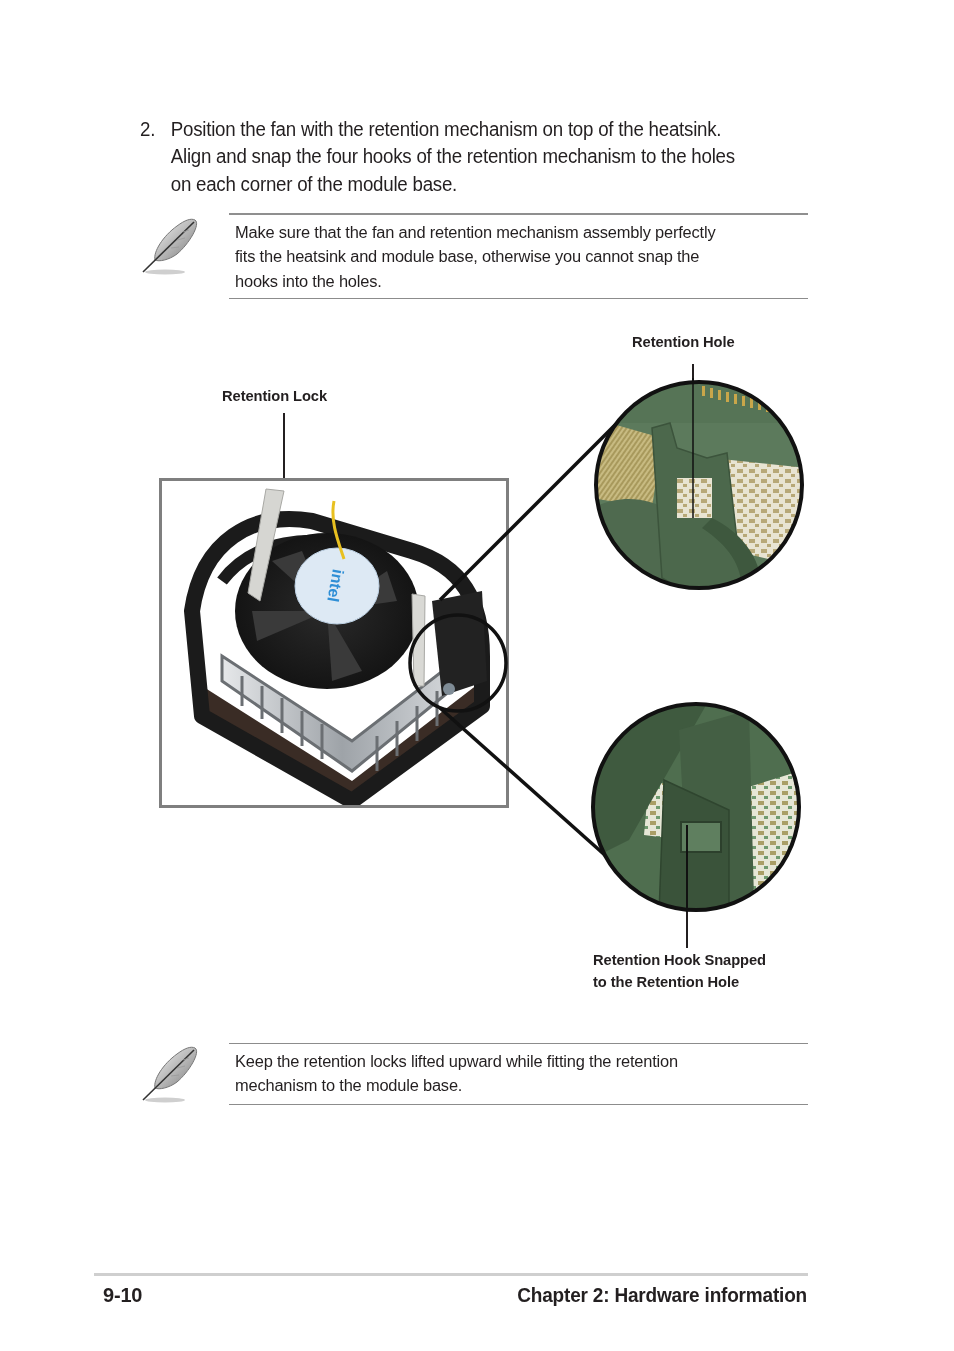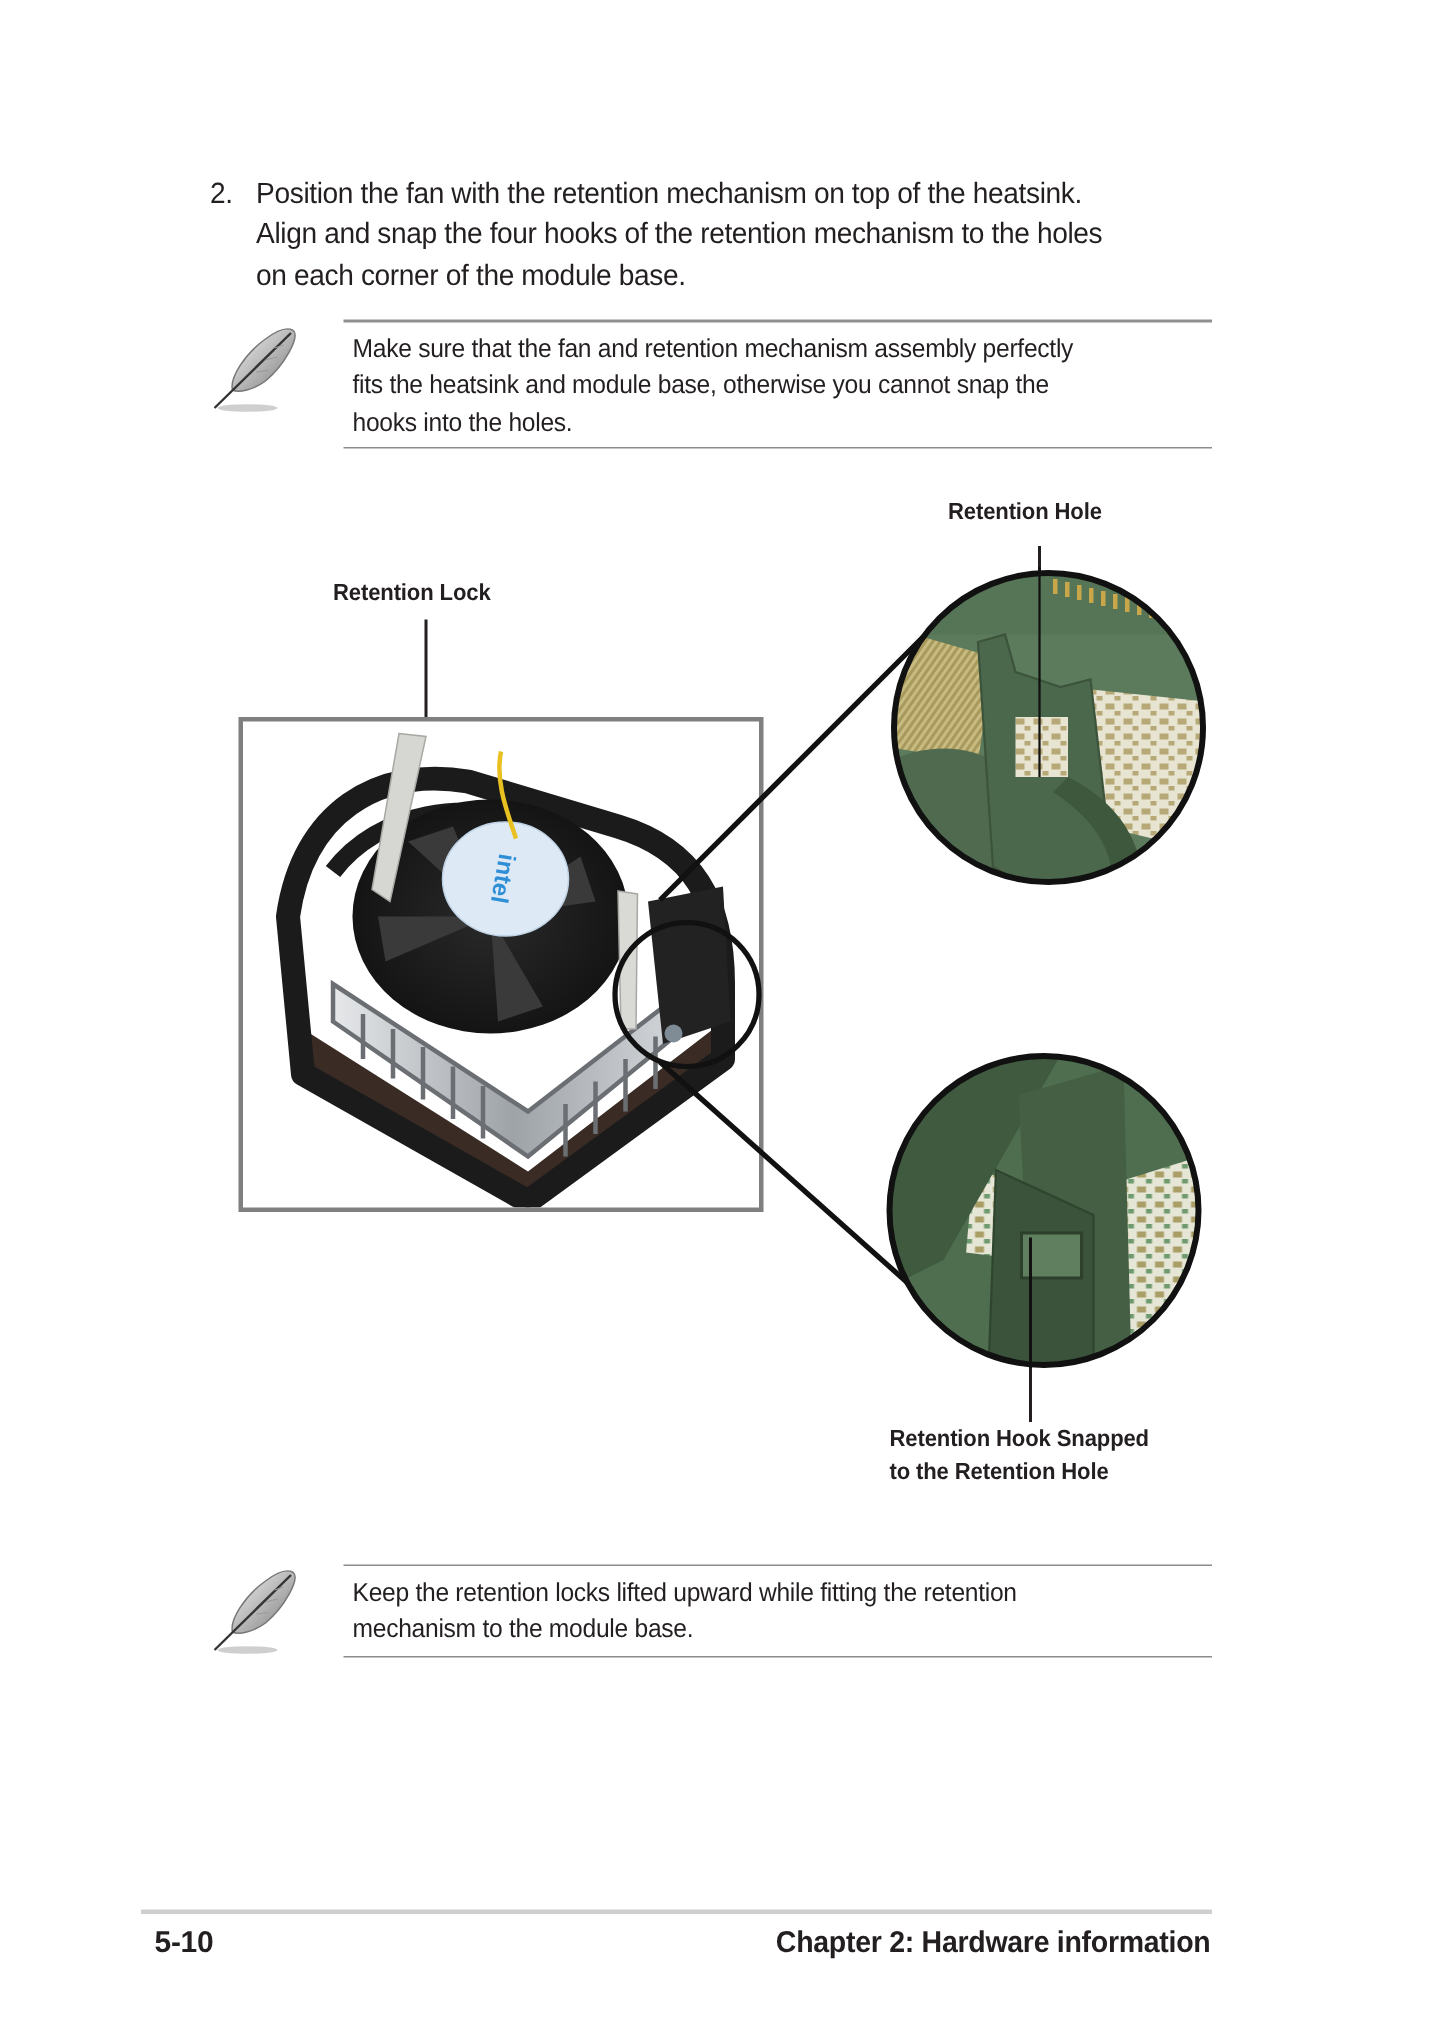--- a/index.html
+++ b/index.html
@@ -220,14 +220,14 @@
   </svg>
 </div>
 <div class="abs note-rule" style="left:229px; top:1043px; width:579px;"></div>
 <div class="abs note-text" style="left:235px; top:1049px; width:580px;">
   <span class="line">Keep the retention locks lifted upward while fitting the retention</span>
   <span class="line">mechanism to the module base.</span>
 </div>
 <div class="abs note-rule" style="left:229px; top:1104px; width:579px;"></div>
 
 <div class="abs footer-rule"></div>
-<div class="abs footer" style="left:103px;">5-10</div>
+<div class="abs footer" style="left:103px;">9-10</div>
 <div class="abs footer" style="right:147px; transform:scaleX(0.95); transform-origin:right top;">Chapter 2: Hardware information</div>
 
 </body></html>

